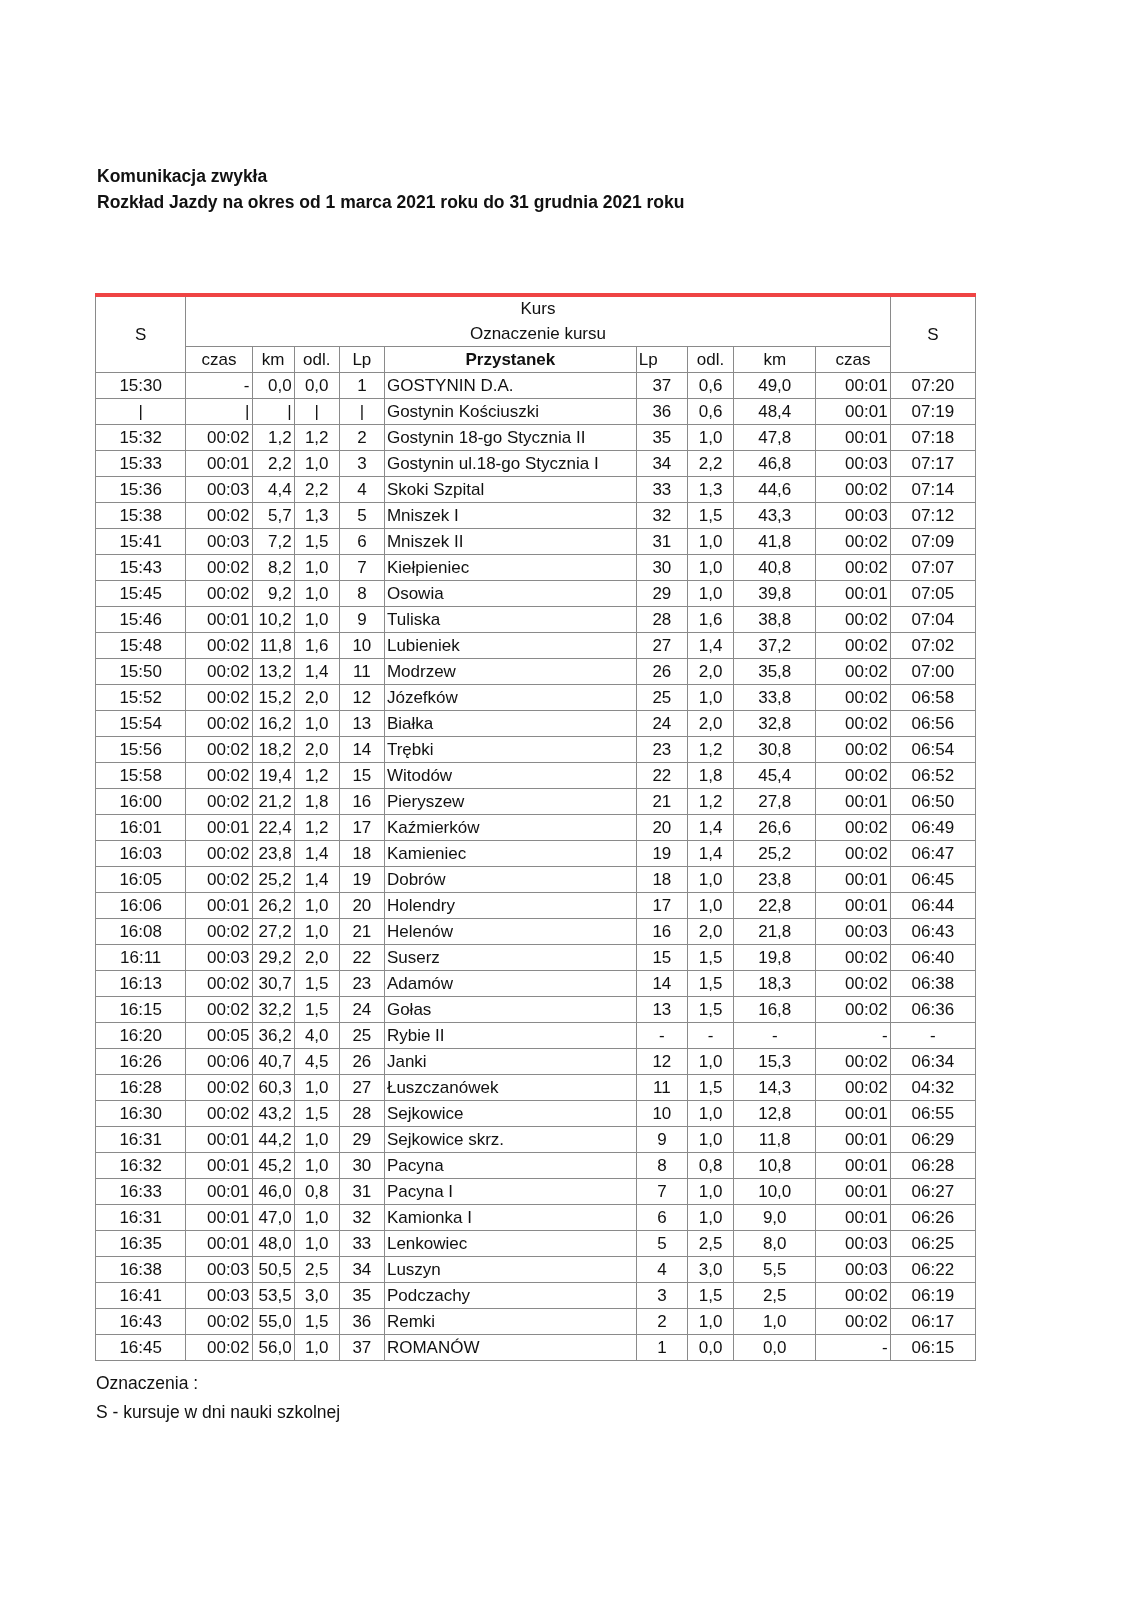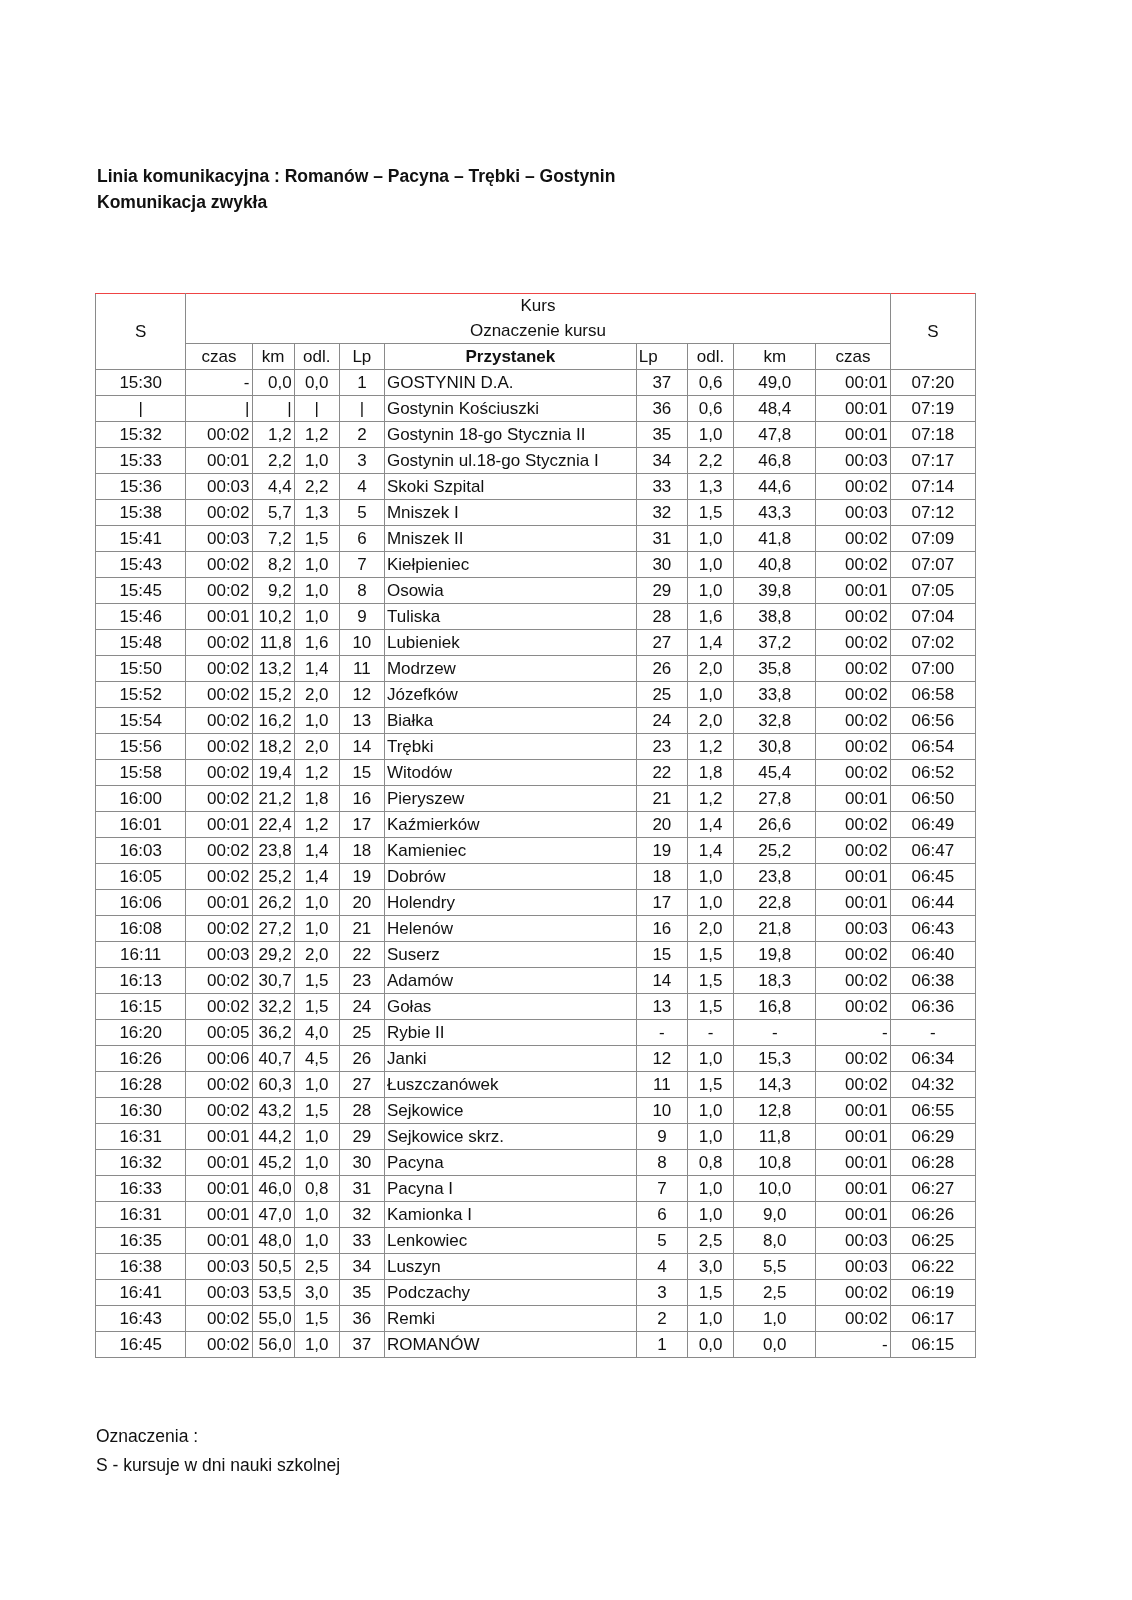--- a/index.html
+++ b/index.html
@@ -15,31 +15,31 @@
       font-size: 17px; width: 881px;
     }
     table.timetable td, table.timetable th {
       border: 1px solid #8a8a8a; padding: 0 2px; height: 25px;
       white-space: nowrap; overflow: hidden; font-weight: normal;
     }
     table.timetable th.bold { font-weight: bold; }
     .c { text-align: center; }
     .r { text-align: right; }
     .l { text-align: left; }
-    thead tr.top td { height: 24px; border-bottom: none; border-top: 1px solid #ef4444; }
+    thead tr.top td { height: 24px; border-bottom: none; border-top: 4px solid #ef4444; }
     thead tr.top2 td { border-top: none; margin-top: 14px; }
     .head-kurs { font-weight: bold; text-align: center; }
-    .notes { position: absolute; left: 96px; top: 1422px; font-size: 17.5px; line-height: 29px; }
+    .notes { position: absolute; left: 96px; top: 1369px; font-size: 17.5px; line-height: 29px; }
   </style>
 </head>
 <body>
 
 <div class="titles">
-  <div>Linia komunikacyjna : Romanów – Pacyna – Trębki – Gostynin</div>
   <div>Komunikacja zwykła</div>
+  <div>Rozkład Jazdy na okres od 1 marca 2021 roku do 31 grudnia 2021 roku</div>
 </div>
 
 <table class="timetable">
   <colgroup>
     <col style="width:90px">
       <col style="width:66px">
       <col style="width:42px">
       <col style="width:45px">
       <col style="width:45px">
     <col style="width:251px">

